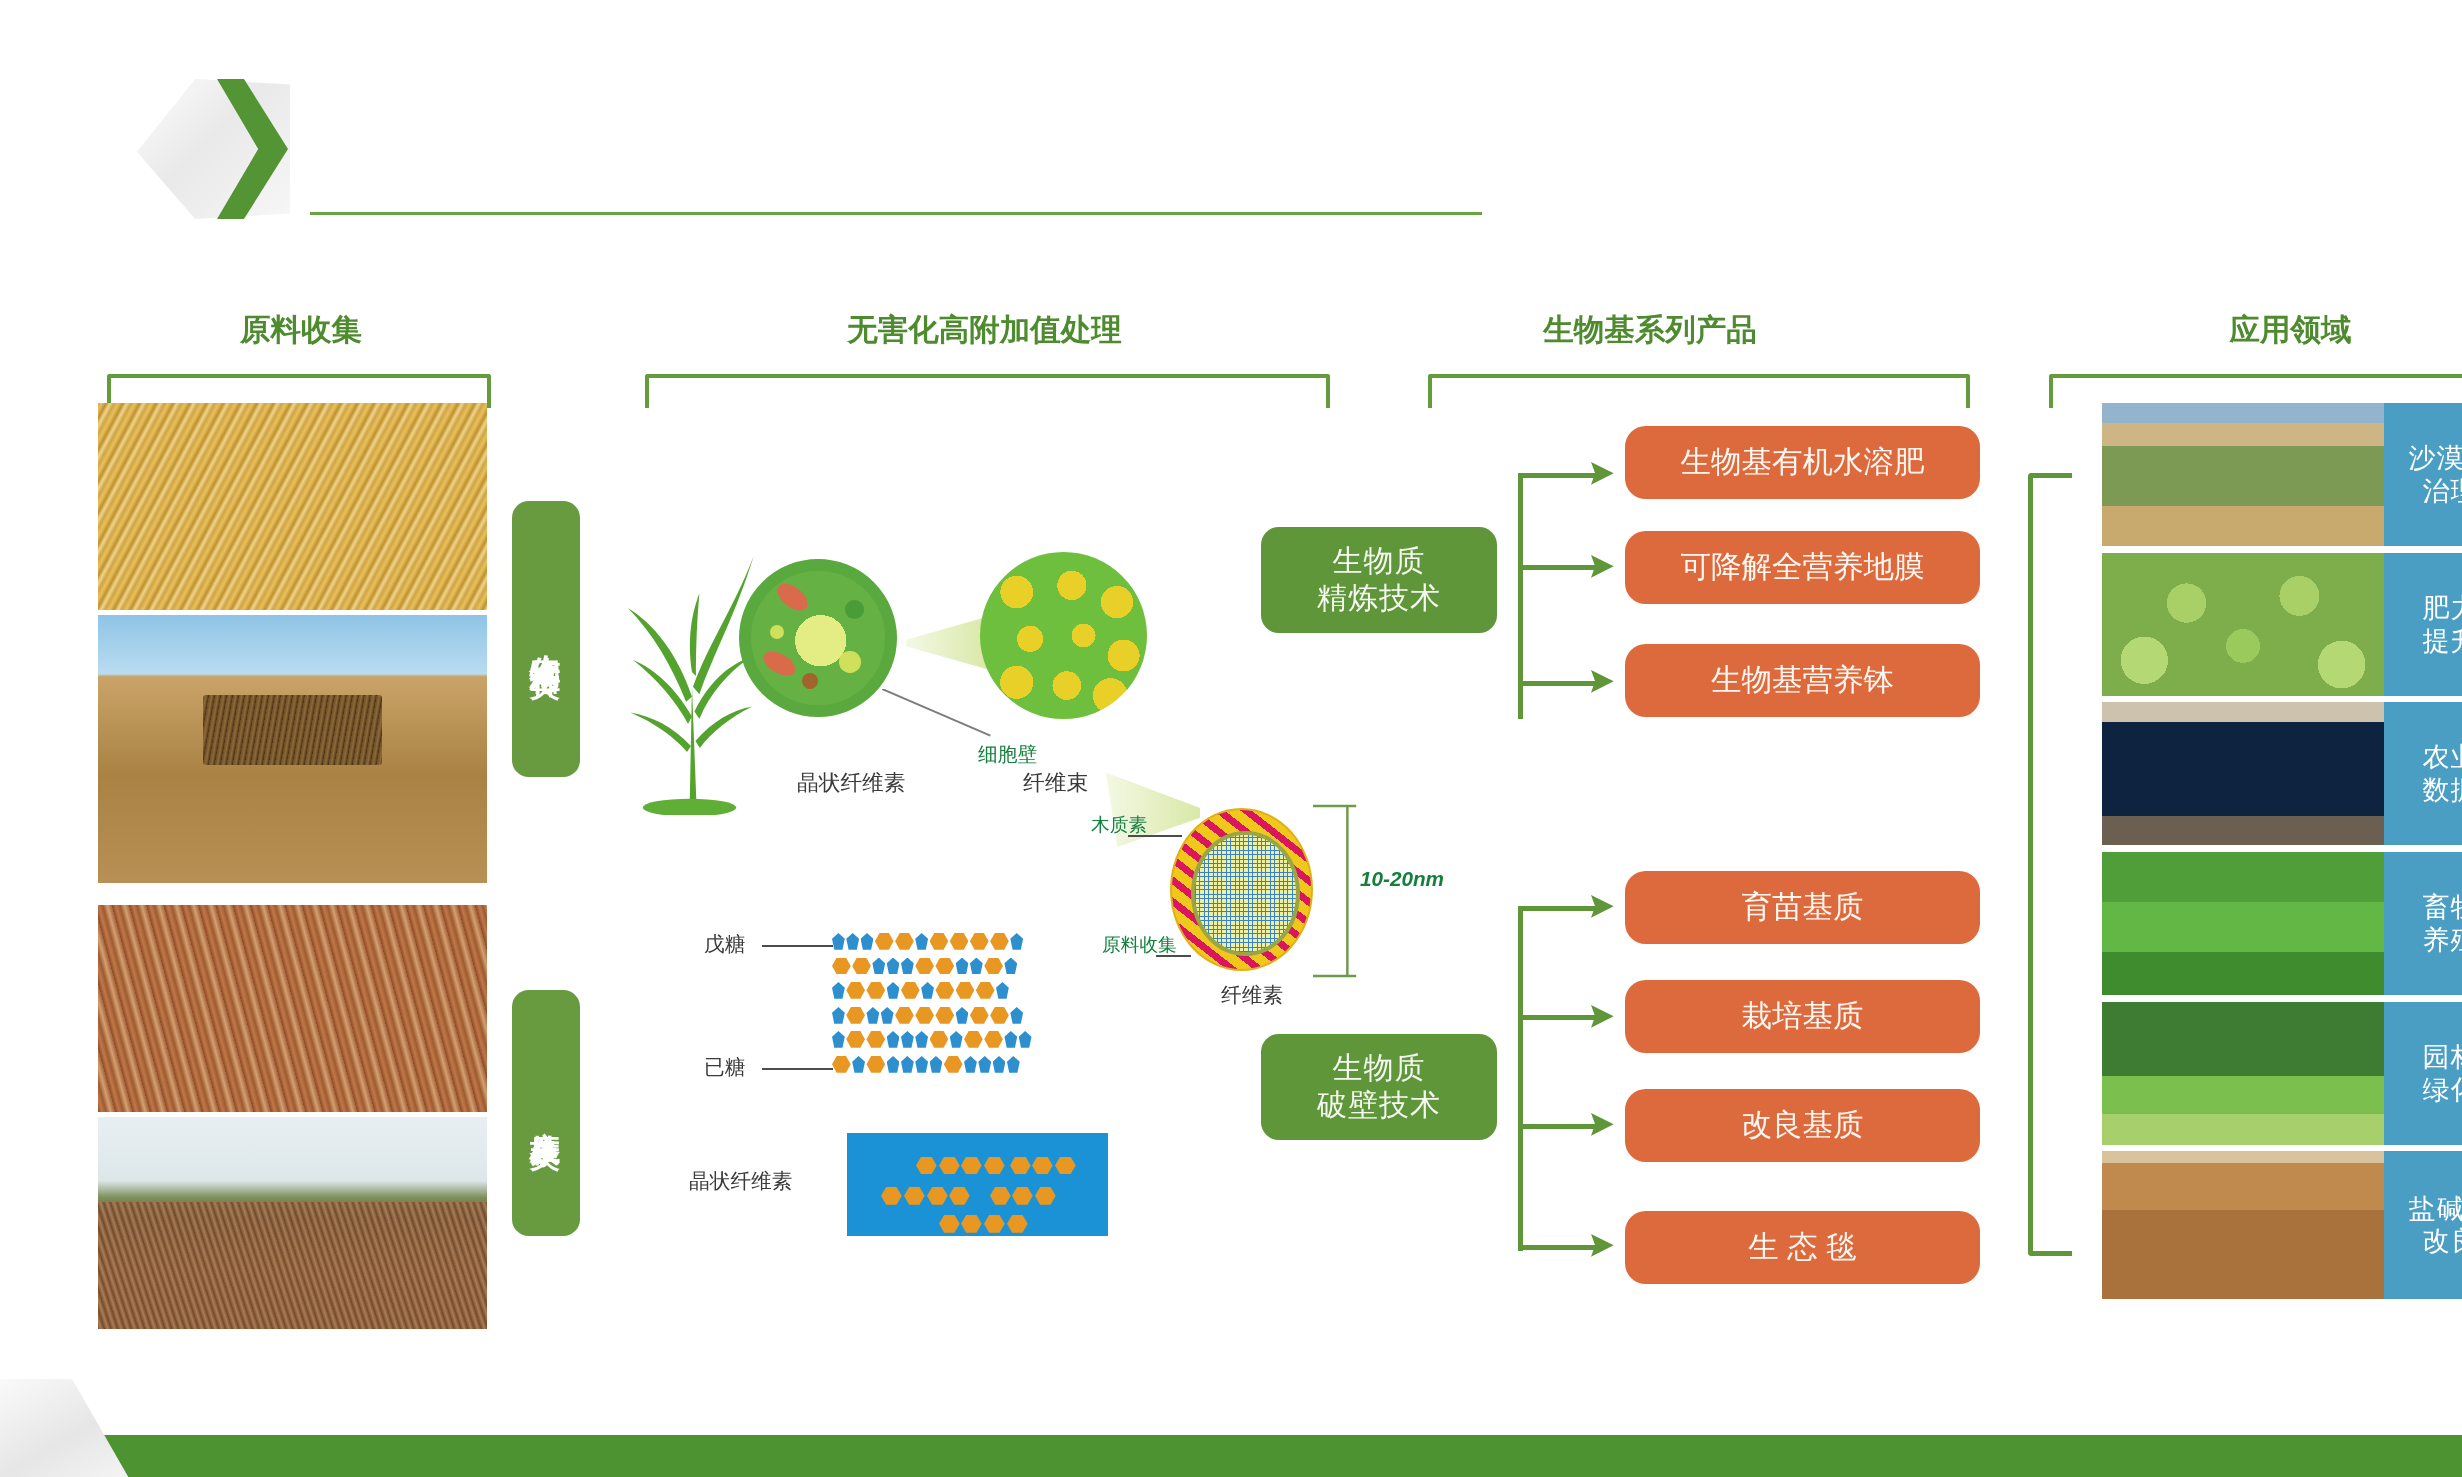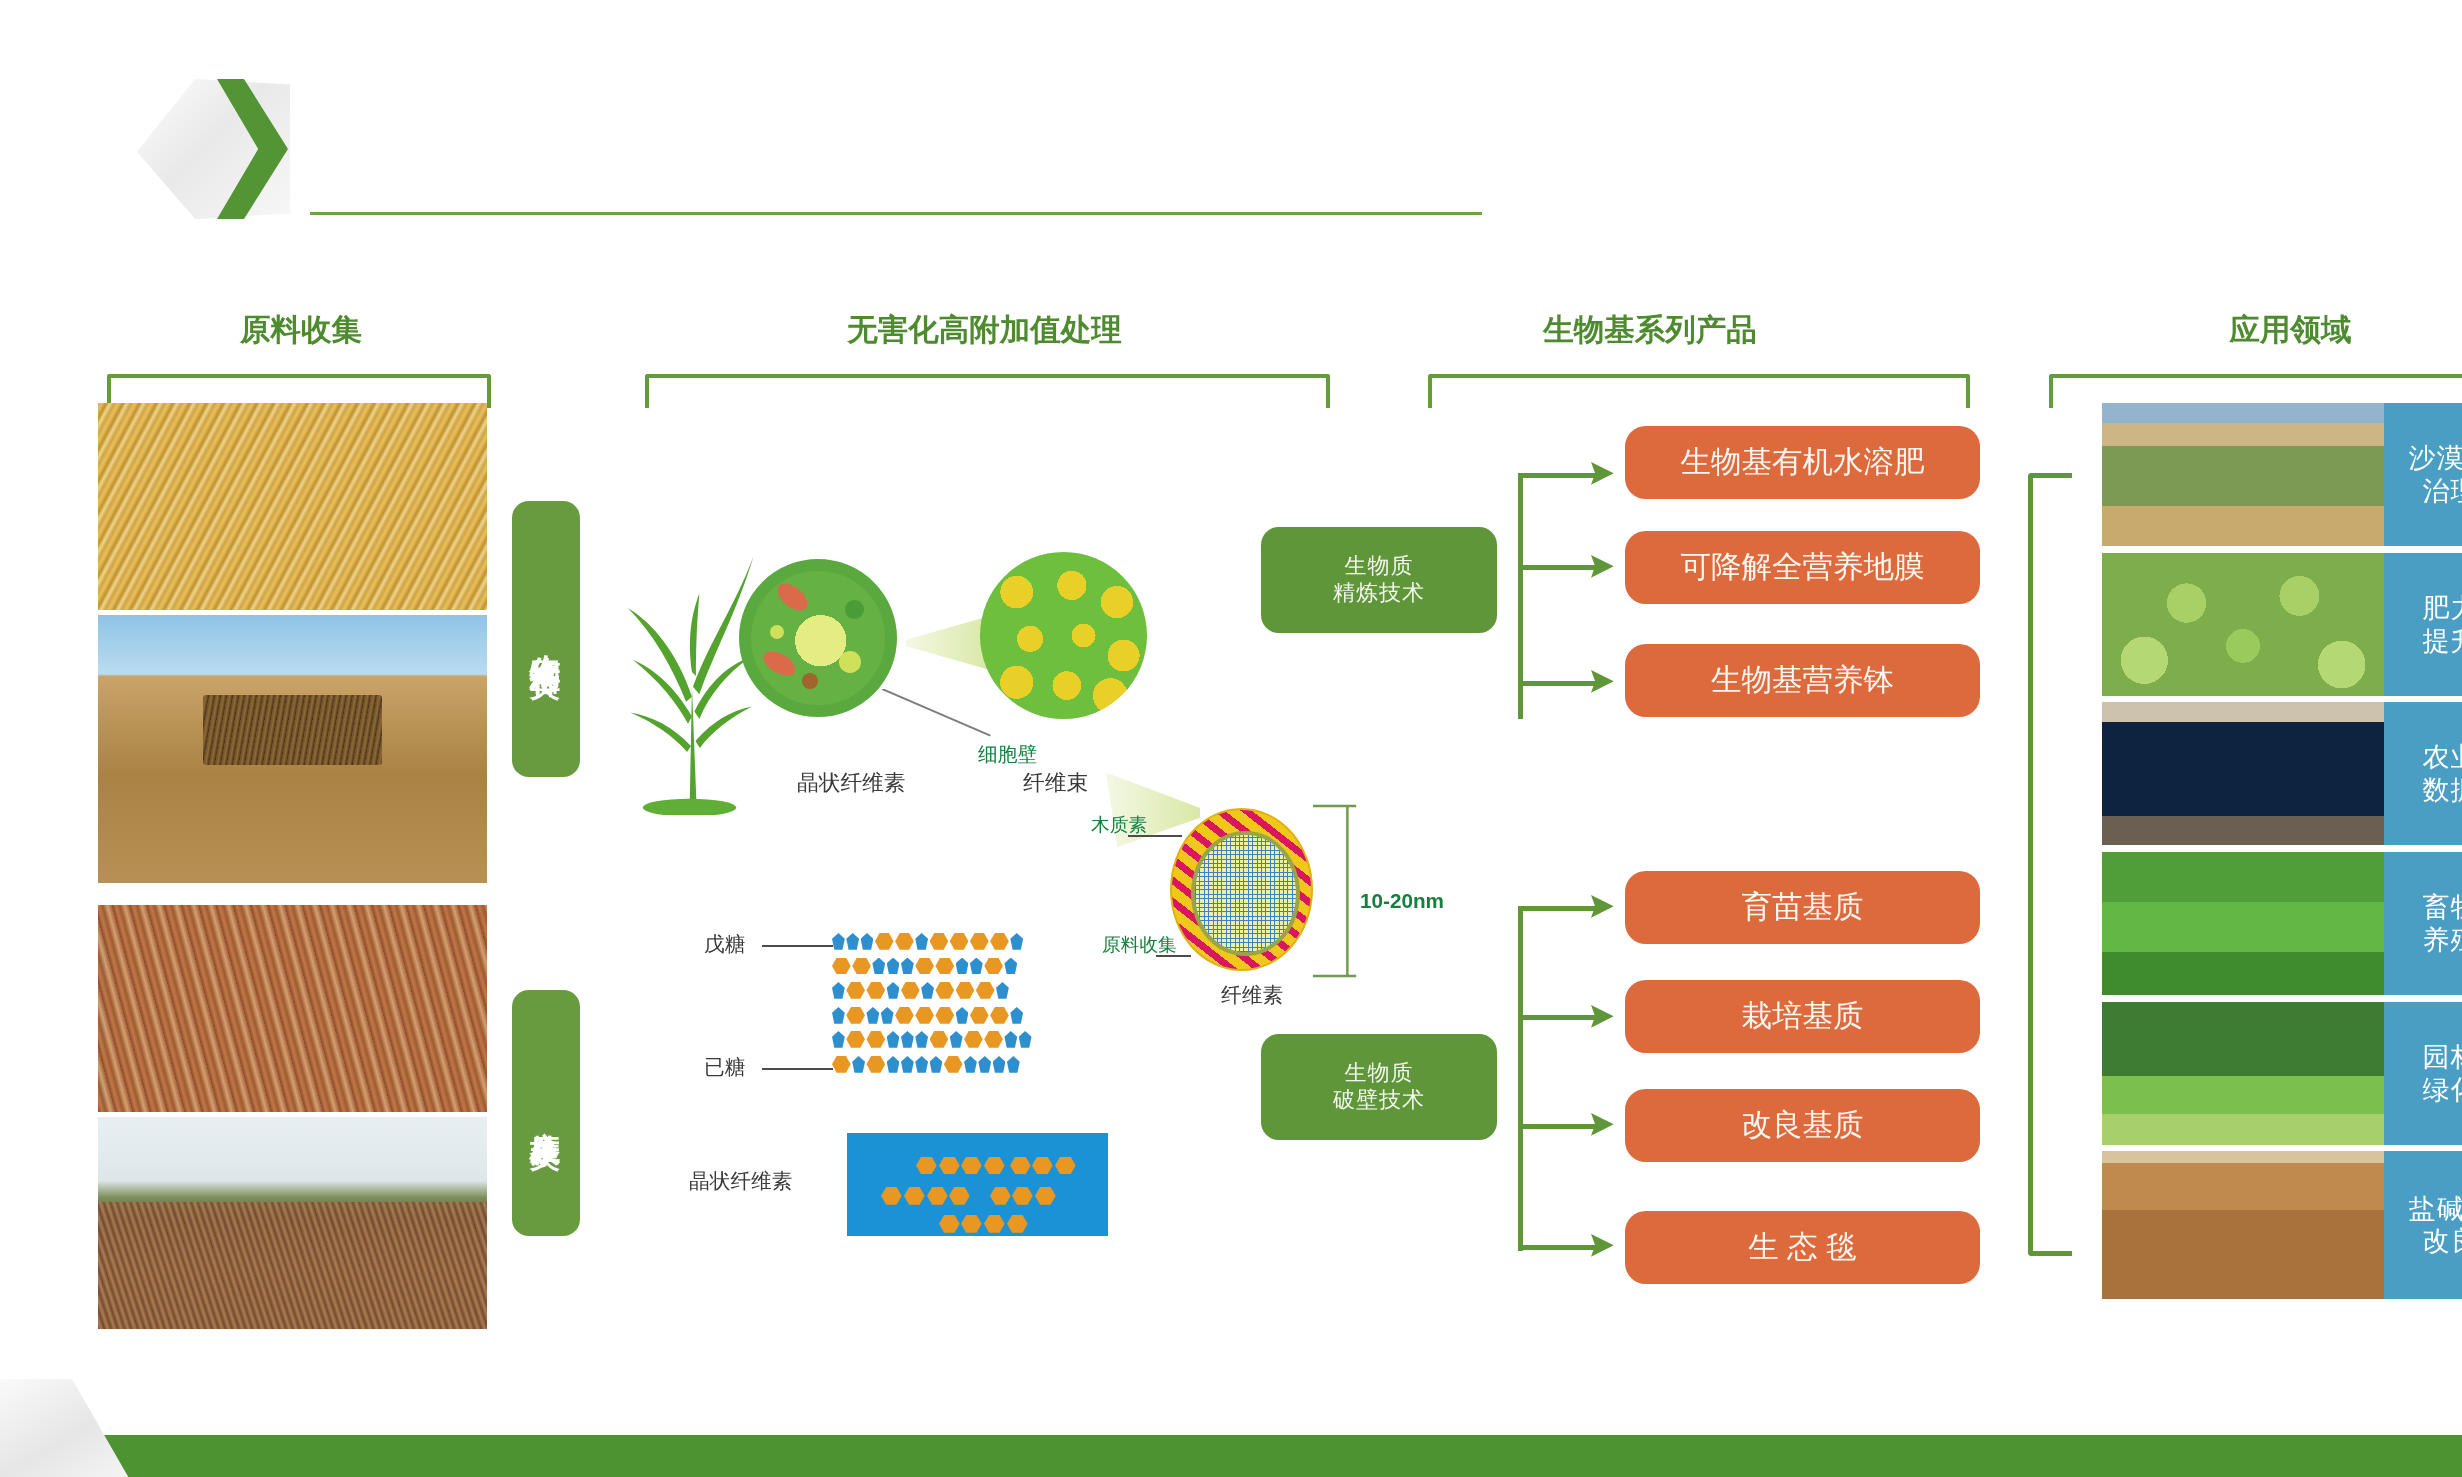--- a/index.html
+++ b/index.html
@@ -141,21 +141,21 @@
   #crystal-box {
     position: absolute; left: 847px; top: 1133px; width: 261px; height: 103px;
     background: #1b92d6; overflow: hidden;
   }
   .cryhex { position: absolute; width: 20.7px; height: 17.7px; background: #e89722;
             clip-path: polygon(25% 0%, 75% 0%, 100% 50%, 75% 100%, 25% 100%, 0% 50%); }
 
   
   .tech-box {
     position: absolute; background: #5f9639; border-radius: 17.7px;
-    color: #f4f8f0; font-size: 22px; font-weight: 500; line-height: 1.22;
+    color: #f4f8f0; font-size: 30px; font-weight: 500; line-height: 1.22;
     display: flex; align-items: center; justify-content: center;
     text-align: center; letter-spacing: 1px;
   }
 
   
   .prod-box {
     position: absolute; background: #dd6a3c; border-radius: 20.7px;
     color: #fdf6f1; font-size: 30.5px; font-weight: 500;
     display: flex; align-items: center; justify-content: center;
     text-align: center; white-space: nowrap;
@@ -276,21 +276,21 @@
 <div class="lead-line" style="left:1156px; top:955px; width:35px;"></div>
 <div class="sci-label green" style="left:1102px; top:932px; font-size:18.7px;">原料收集</div>
 
 <div class="sci-label" style="left:1221px; top:981px; font-size:20.7px;">纤维素</div>
 
 <svg style="position:absolute;left:1313px;top:803px;width:54px;height:177px;" viewBox="0 0 110 360" width="54" height="177">
   <line x1="0" y1="6" x2="88" y2="6" stroke="#6d9a4c" stroke-width="5"></line>
   <line x1="0" y1="352" x2="88" y2="352" stroke="#6d9a4c" stroke-width="5"></line>
   <line x1="70" y1="6" x2="70" y2="352" stroke="#6d9a4c" stroke-width="5"></line>
 </svg>
-<div class="sci-label green" style="left:1360px; top:889px; font-size:20.7px; font-weight:bold;">10-20nm</div>
+<div class="sci-label green" style="left:1360px; top:867px; font-size:20.7px; font-weight:bold;font-style:italic;">10-20nm</div>
 
 <div id="sugar-chain">
   <div class="sugar-row" style="top:0px;">
     <i class="pent"></i>
       <i class="pent"></i>
       <i class="pent"></i>
       <i class="hexo"></i>
       <i class="hexo"></i>
       <i class="pent"></i>
       <i class="hexo"></i>

